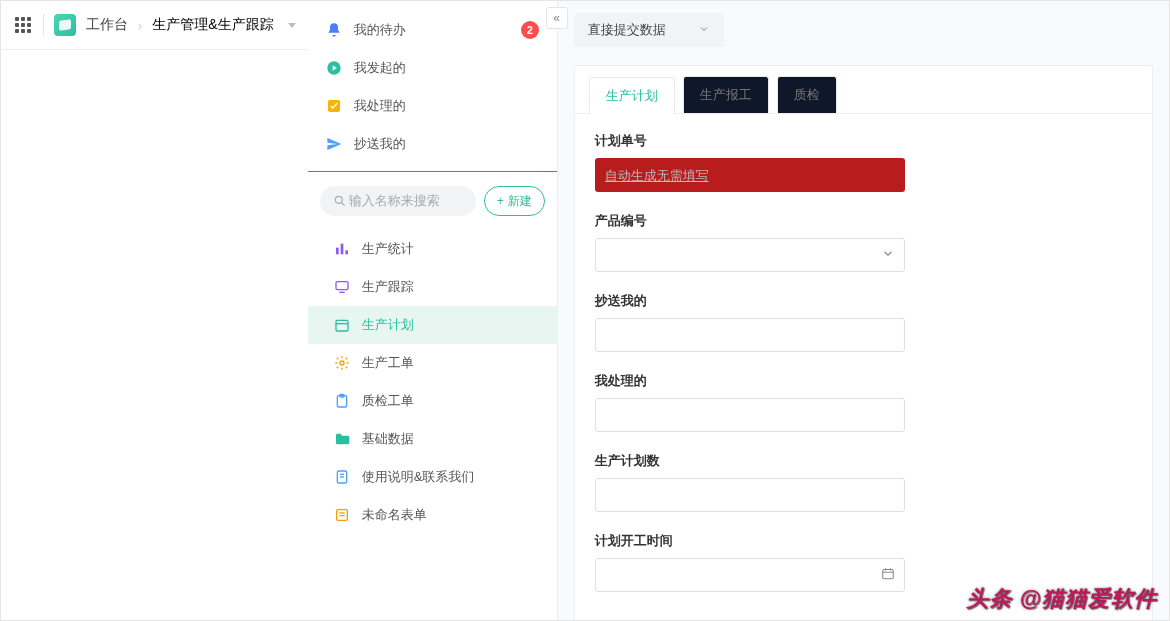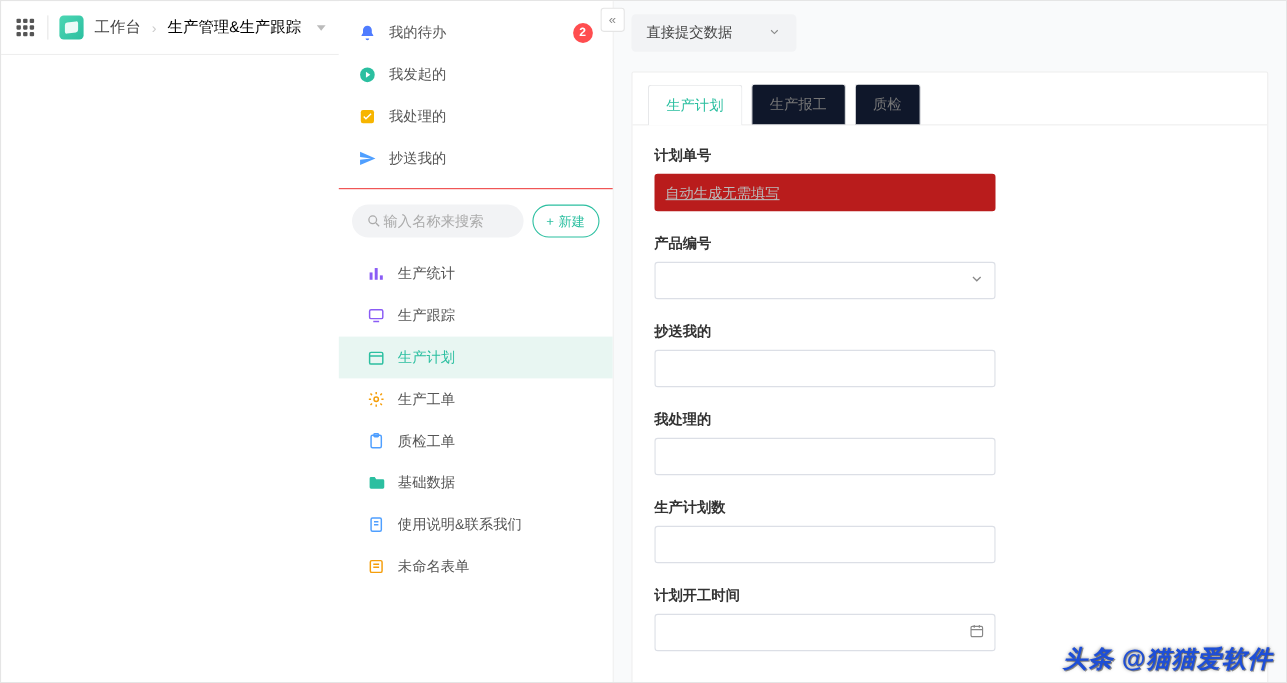--- a/index.html
+++ b/index.html
@@ -44,21 +44,21 @@
 .tab.active { background: #fff; color: #2bbfa0; border-color: #e7e8ea; position: relative; top: 1px; }
 .form-body { padding: 18px 20px 0; }
 .field { margin-bottom: 20px; max-width: 310px; }
 .field label { display: block; font-weight: 600; font-size: 13px; margin-bottom: 8px; color: #333; }
 .input { width: 100%; height: 34px; border: 1px solid #dcdfe6; border-radius: 3px; padding: 0 10px; font-size: 13px; color: #333; background: #fff; }
 .input.disabled { background: #b91c1c; border: none; color: #bbb; text-decoration: underline; }
 .input::placeholder { color: #bbb; }
 .input-wrap { position: relative; }
 .input-icon { position: absolute; right: 10px; top: 50%; transform: translateY(-50%); color: #888; }
 
-.watermark { position: absolute; right: 12px; bottom: 6px; color: #1d4ed8; font-size: 22px; font-weight: 600; text-shadow: 0 0 3px rgba(0,0,0,0.5), 1px 1px 0 rgba(0,0,0,0.4); font-style: italic; letter-spacing: 1px; pointer-events: none; }
+.watermark { position: absolute; right: 12px; bottom: 6px; color: #be185d; font-size: 22px; font-weight: 600; text-shadow: 0 0 3px rgba(0,0,0,0.5), 1px 1px 0 rgba(0,0,0,0.4); font-style: italic; letter-spacing: 1px; pointer-events: none; }
 </style>
 </head>
 <body>
 
 <div class="app">
   <div class="topbar">
     <div class="apps-grid">
       <span></span>
         <span></span>
         <span></span>

